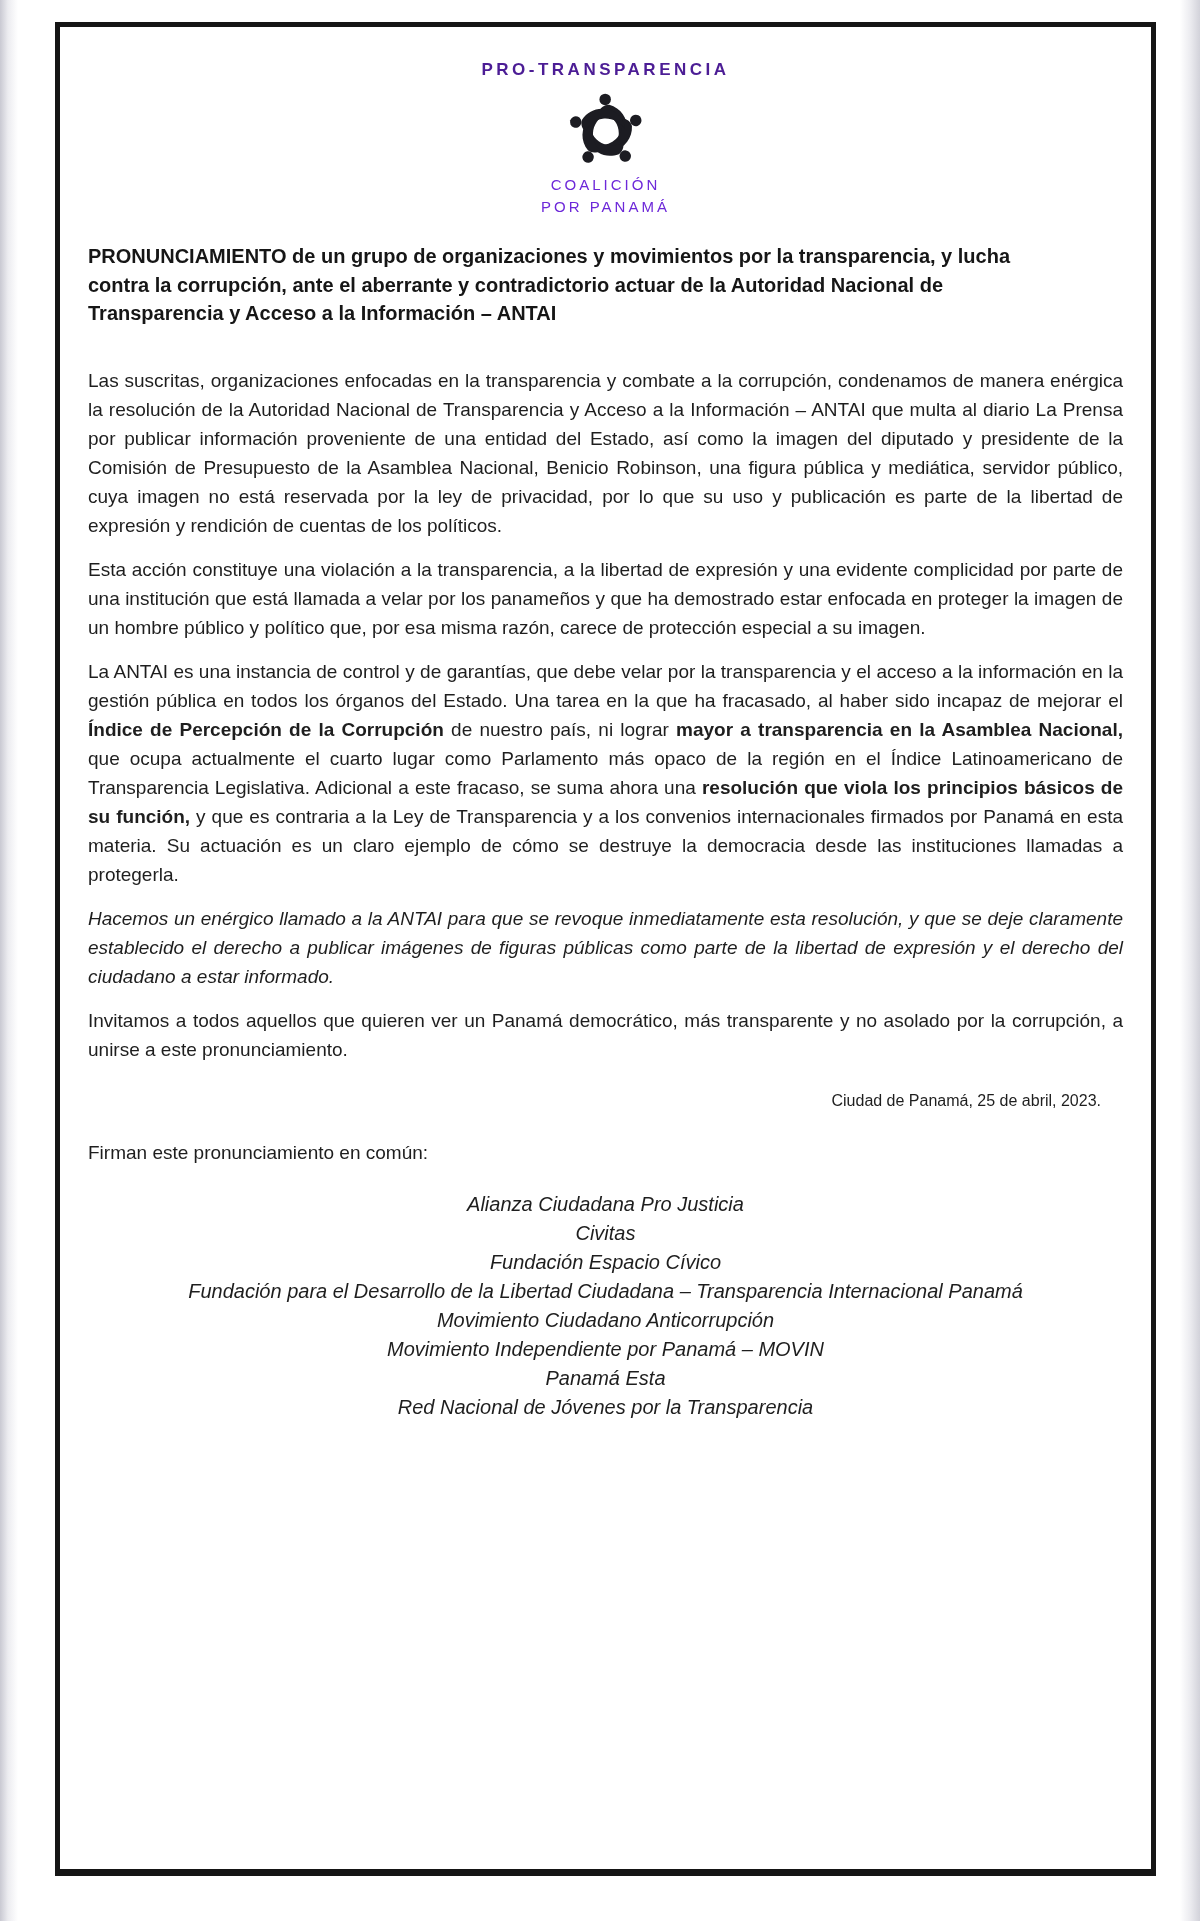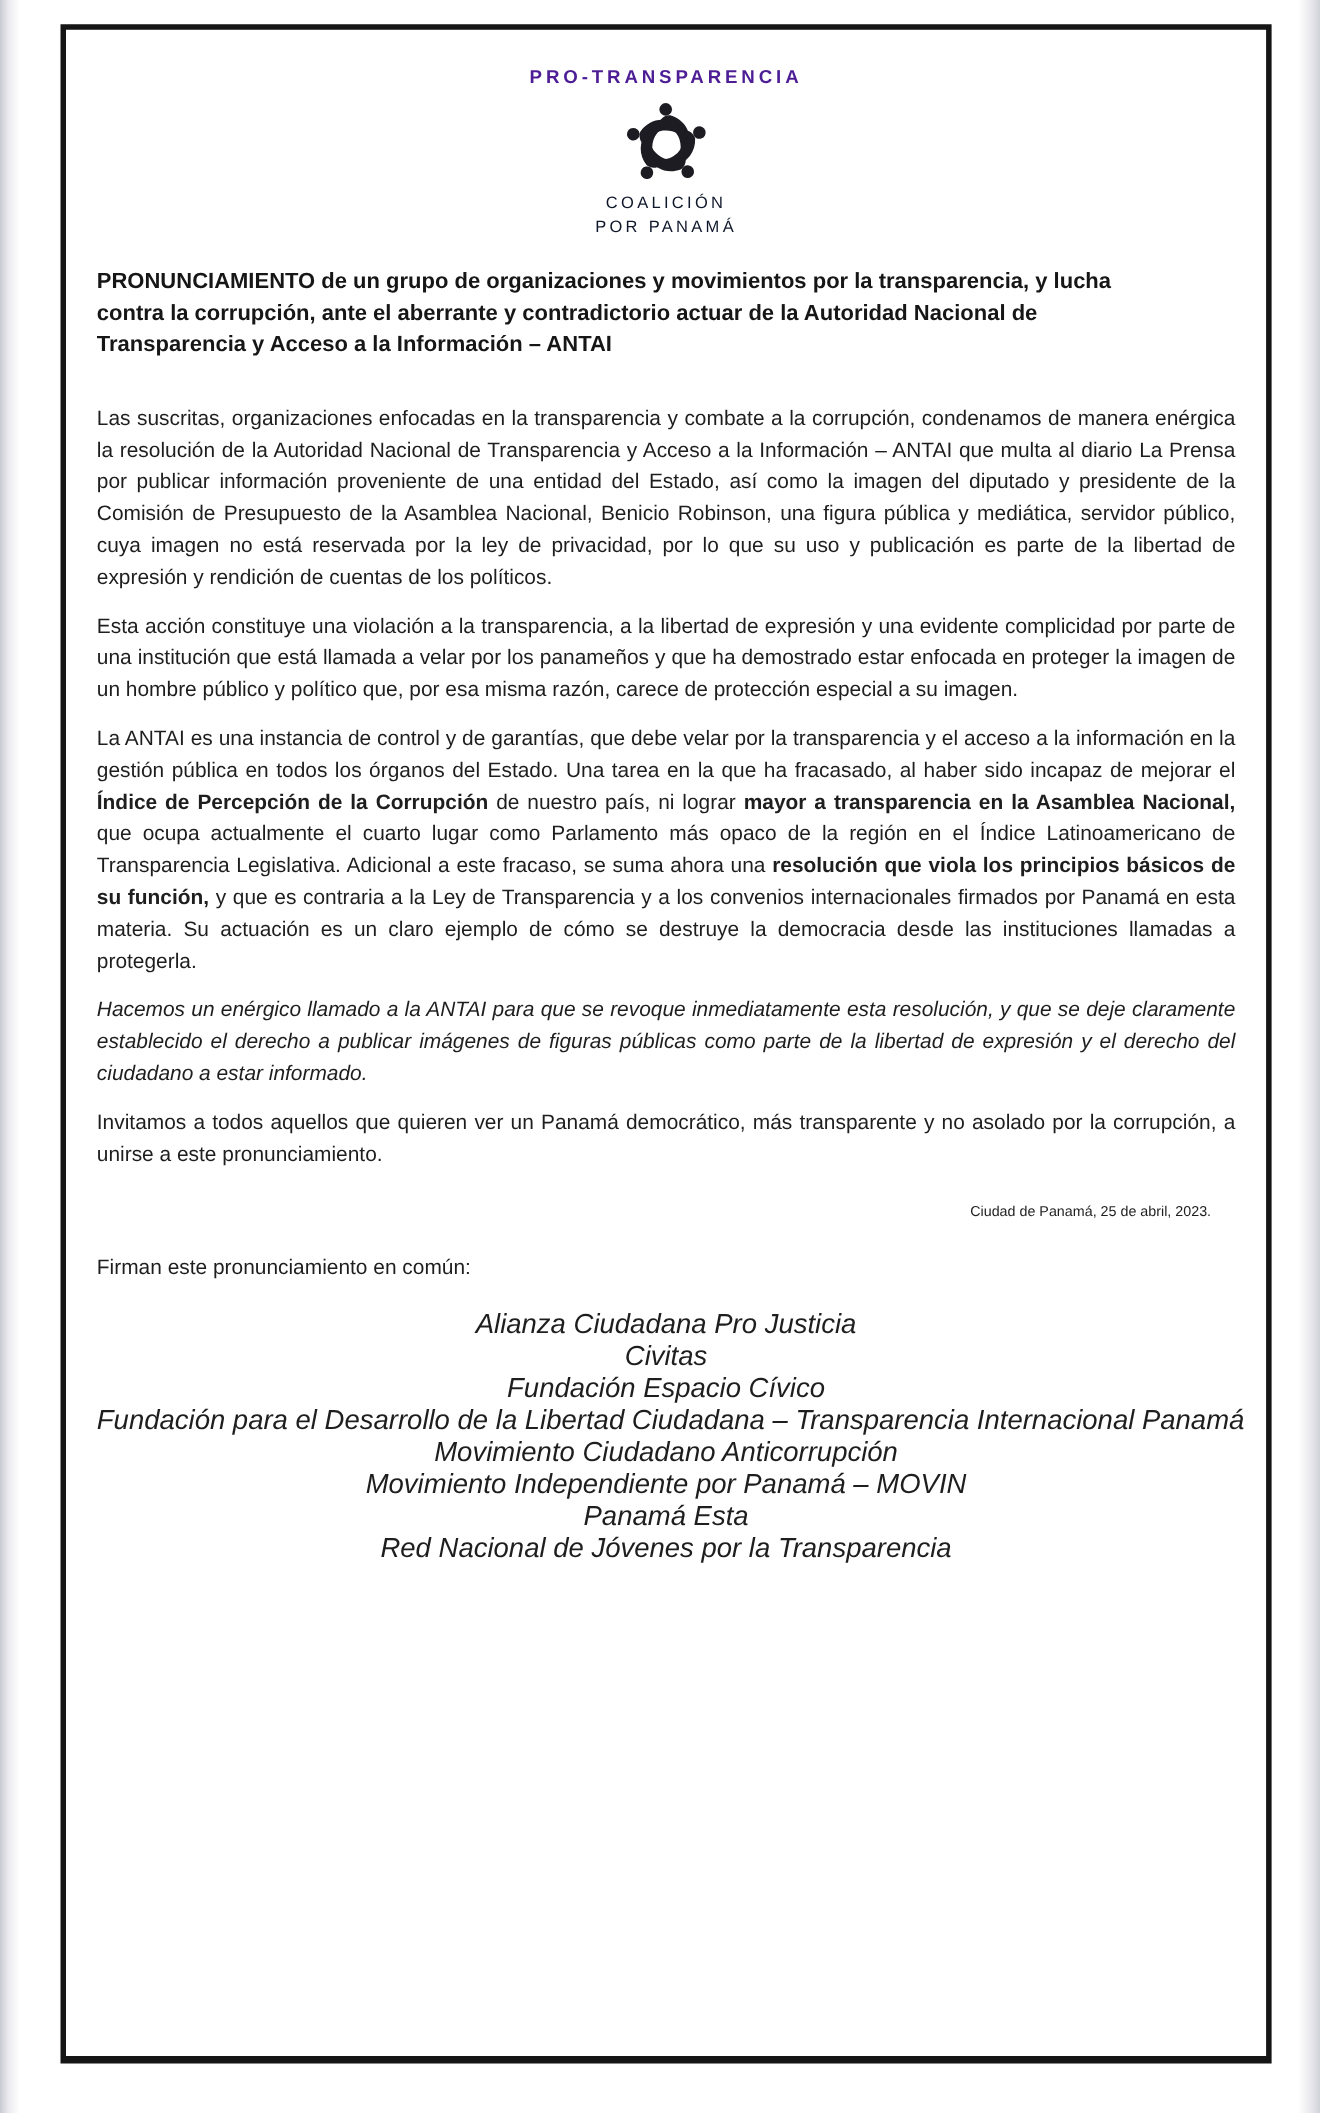--- a/index.html
+++ b/index.html
@@ -34,54 +34,54 @@
     font-size: 17px;
     line-height: 25px;
     letter-spacing: 3.5px;
     color: #4c1d95;
   }
   .logo { display: block; margin: 8px auto 2px; width: 84px; height: 82px; }
   .coalition {
     font-size: 15px;
     line-height: 22px;
     letter-spacing: 3px;
-    color: #0f172a;
+    color: #6d28d9;
     font-weight: normal;
   }
   .title {
     margin: 24px 0 0;
     font-size: 20px;
     line-height: 28.5px;
     font-weight: bold;
     text-align: left;
     color: #161616;
   }
   .tline { display: block; }
   main { margin-top: 38px; font-size: 19px; line-height: 29px; }
   p.para { margin: 0 0 15px; text-align: justify; }
   p.para.italic { font-style: italic; }
   span.bold { font-weight: bold; }
   .date {
     margin-top: 22px;
-    font-size: 13px;
+    font-size: 16px;
     line-height: 29px;
     text-align: right;
     padding-right: 22px;
   }
   .firman {
     margin-top: 23px;
     font-size: 19px;
     line-height: 29px;
     text-align: left;
   }
   .signatories {
     margin-top: 23px;
     text-align: center;
     font-style: italic;
-    font-size: 25px;
+    font-size: 20px;
     line-height: 29px;
   }
   .signatory { white-space: nowrap; }
 </style>
 </head>
 <body>
 
 <div class="page">
 
   <header>

